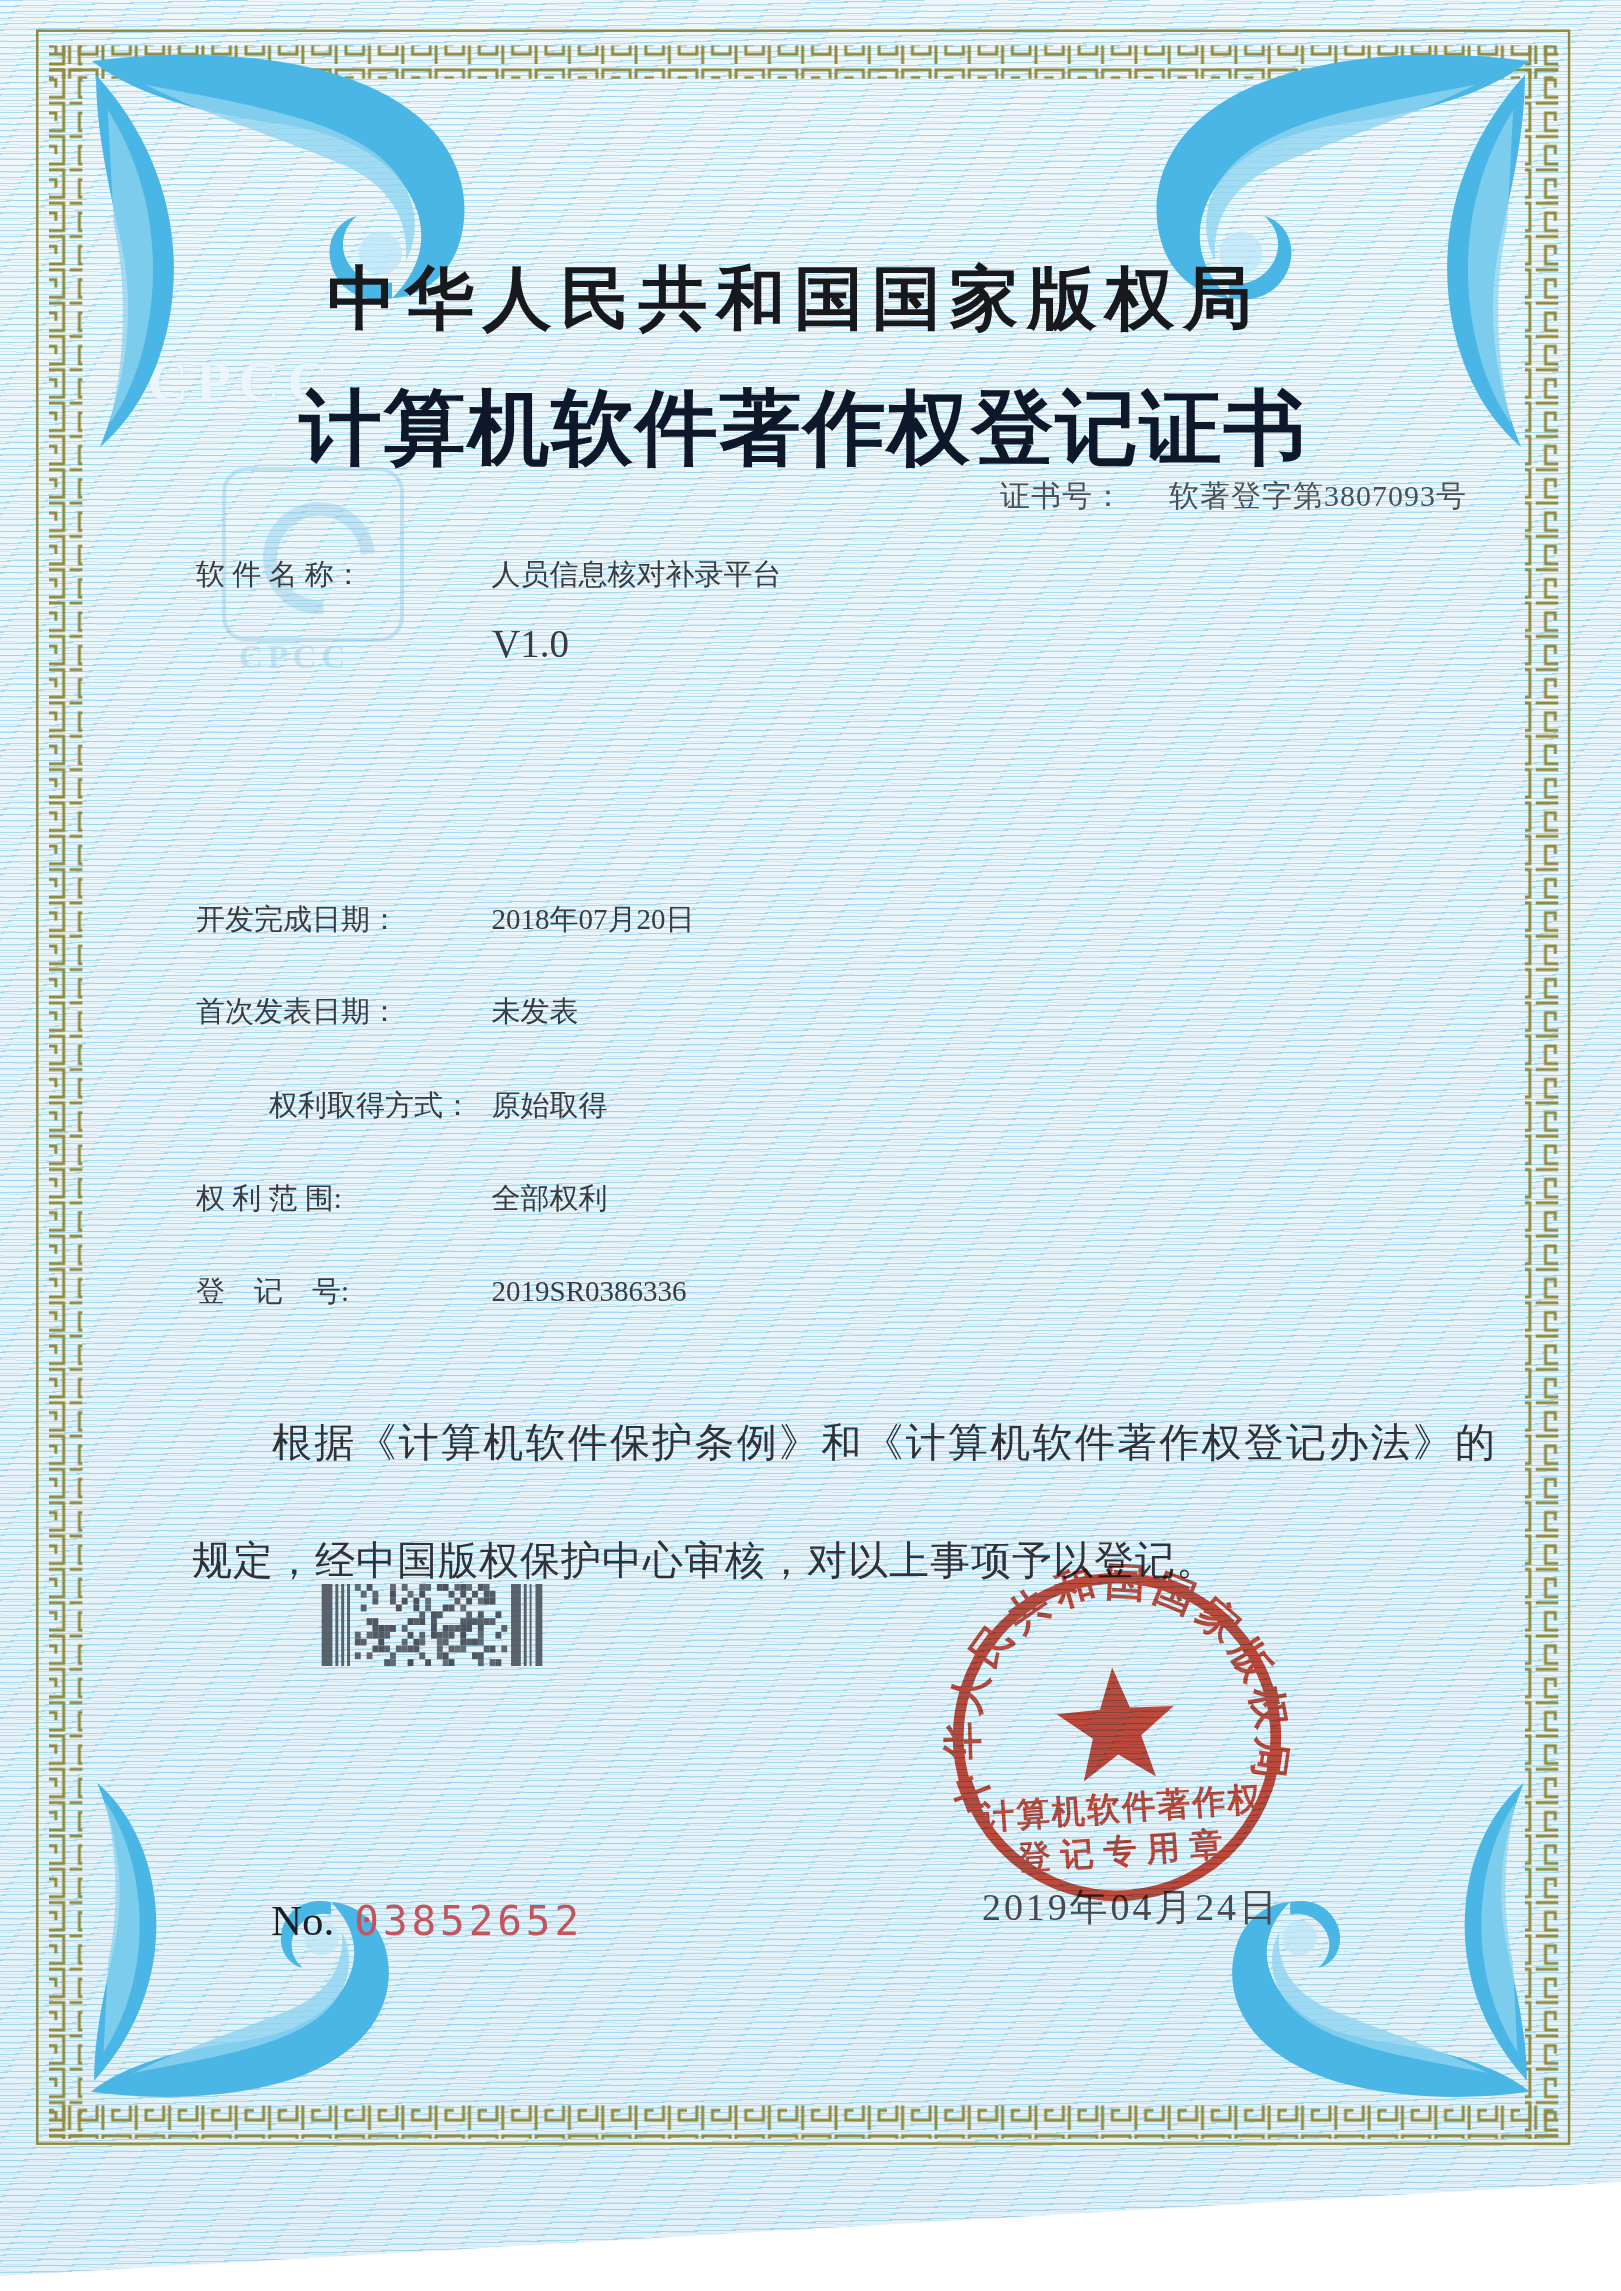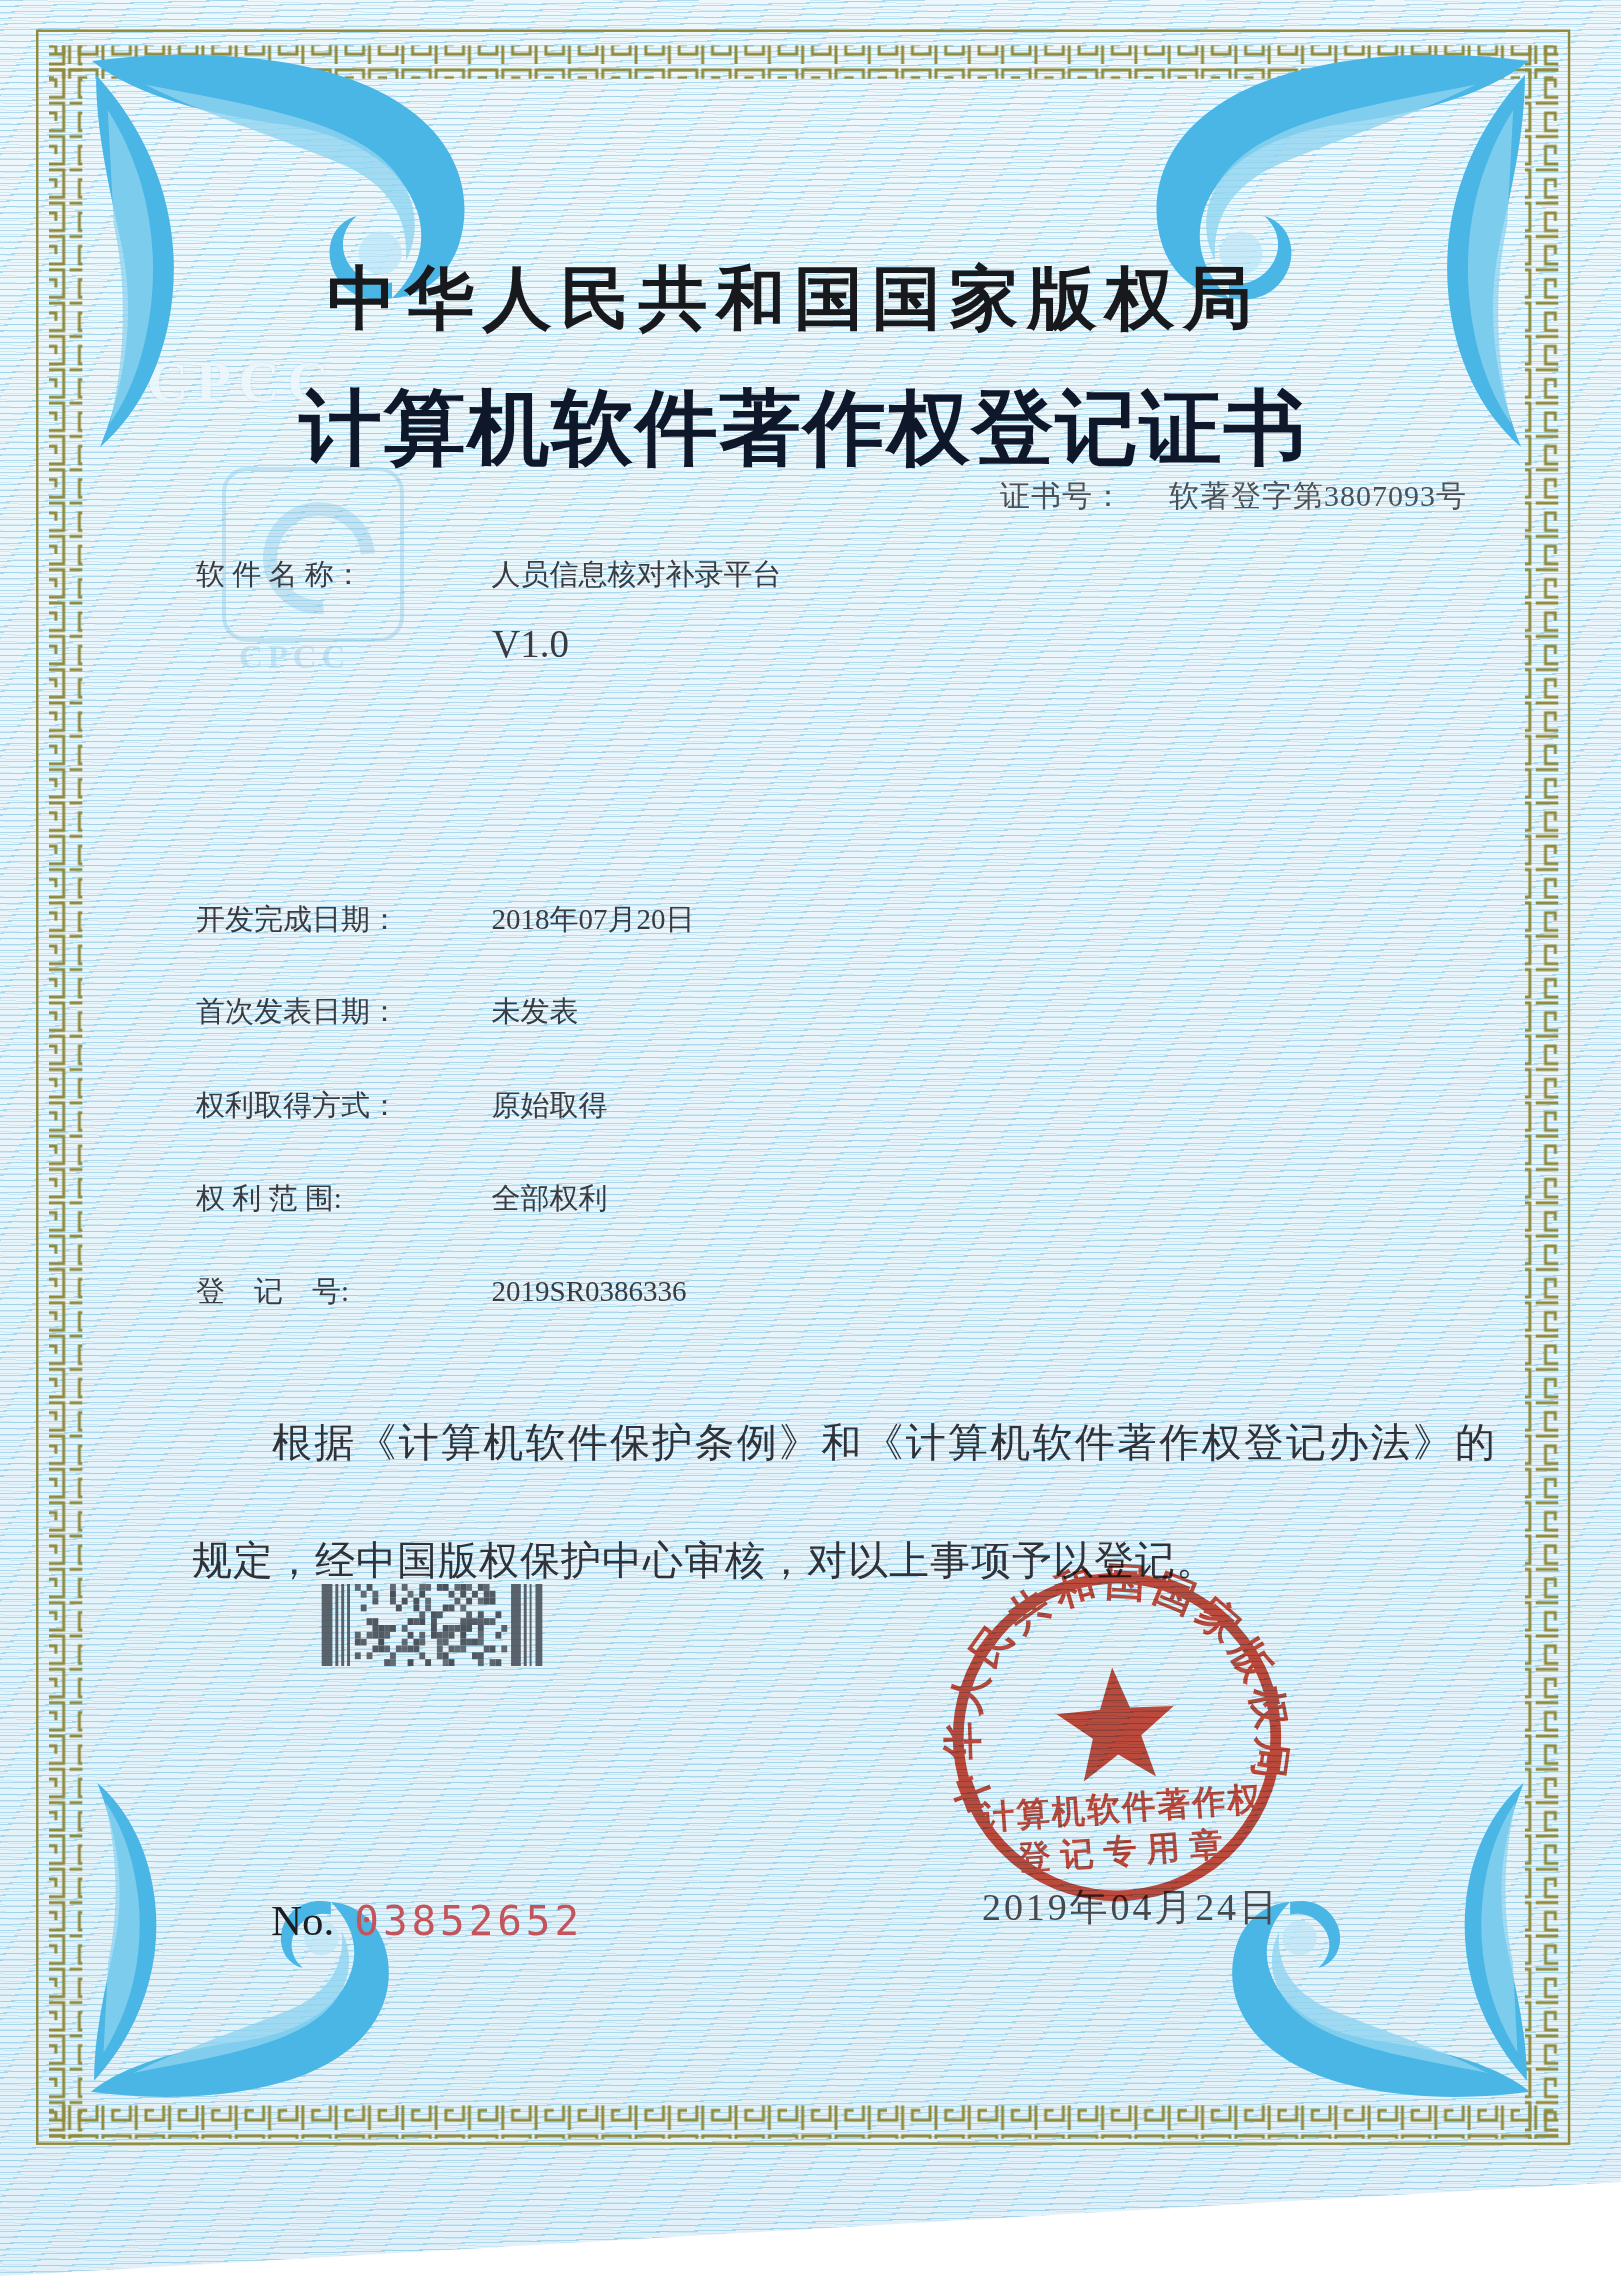--- a/index.html
+++ b/index.html
@@ -28,21 +28,21 @@
   .certno{left:1000px;top:476px;font-size:30px;color:#4b5056;letter-spacing:1px;}
   .certno .v{margin-left:45px;}
   .row{font-size:29px;color:#383c42;white-space:nowrap;}
   .row .lab{display:inline-block;width:276px;}
   .row .val{display:inline-block;margin-left:19.6px;}
   .r1{left:196px;top:555px;}
   .r1b{left:492px;top:621px;font-size:39px;color:#383c42;}
   .r2{left:196px;top:725px;}
   .r3{left:196px;top:900px;}
   .r4{left:196px;top:992px;}
-  .r5{left:196px;top:1086px;}
+  .r5{left:196px;top:1086px;text-align:right;}
   .r6{left:196px;top:1179px;}
   .r7{left:196px;top:1272px;}
   .statement{
     left:192px;top:1384px;width:1304px;
     font-size:40px;line-height:118px;color:#2f3339;
     text-indent:80px;letter-spacing:1px;text-align:justify;font-family:Liberation Serif, serif;
   }
   .issue-date{left:982px;top:1882px;font-size:38px;color:#45484d;letter-spacing:2.9px;z-index:4;}
   .serial{left:271px;top:1896px;font-size:43px;color:#1c1e22;z-index:4;}
   .serial .num{

